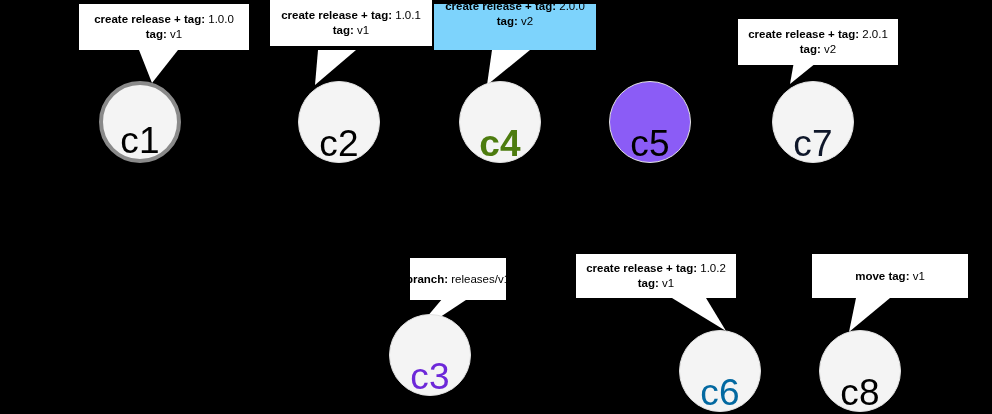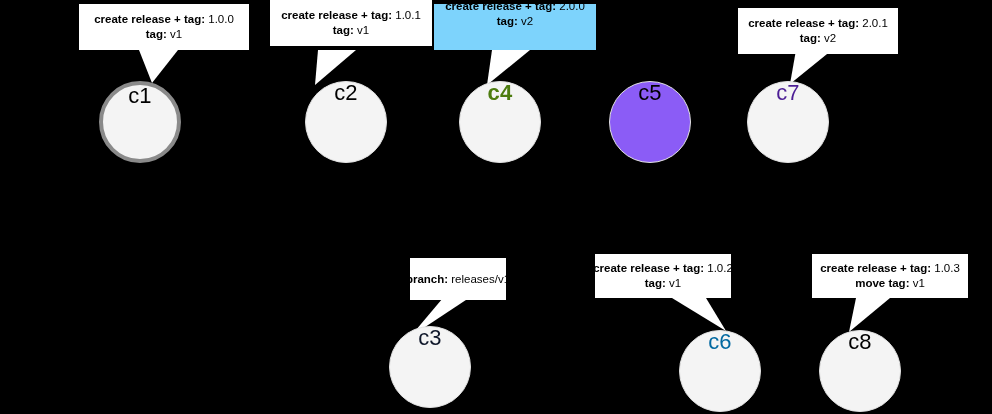--- a/index.html
+++ b/index.html
@@ -13,23 +13,23 @@
   }
   #canvas{position:absolute;inset:0;width:992px;height:414px;}
   .svg-layer{position:absolute;left:0;top:0;width:992px;height:414px;}
 
   .node{
     position:absolute;
     border-radius:50%;
     background:#f4f4f4;
     border:1px solid #e2e2e2;
     box-sizing:border-box;
-    display:flex;align-items:flex-start;justify-content:center;
+    display:flex;align-items:flex-end;justify-content:center;
     color:#000;
-    font-size:22px;
+    font-size:37px;
     line-height:1;
     letter-spacing:0.2px;
     user-select:none;
   }
   .node.current{
     border:4px solid #8a8a8a;
   }
   .node .node-label{pointer-events:none;}
 
   .callout{
@@ -60,33 +60,33 @@
       <polygon points="492,50 530,50 487,85" fill="#ffffff"></polygon>
       <polygon points="796,50 832,50 790,84" fill="#ffffff"></polygon>
       <polygon points="448,292 478,292 410,337" fill="#ffffff"></polygon>
       <polygon points="672,298 706,298 726,331" fill="#ffffff"></polygon>
       <polygon points="856,298 890,298 849,332" fill="#ffffff"></polygon>
     </svg>
   <div id="node-layer">
       <div class="node current" style="left: 99px; top: 81px; width: 82px; height: 82px; border-color: rgb(138, 138, 138); background: rgb(244, 244, 244); color: rgb(0, 0, 0);">
         <span class="node-label">c1</span>
       </div>
-      <div class="node" style="left: 305px; top: 81px; width: 82px; height: 82px; background: rgb(244, 244, 244); color: rgb(0, 0, 0);">
+      <div class="node" style="left: 298px; top: 81px; width: 82px; height: 82px; background: rgb(244, 244, 244); color: rgb(0, 0, 0);">
         <span class="node-label">c2</span>
       </div>
       <div class="node" style="left: 459px; top: 81px; width: 82px; height: 82px; background: rgb(244, 244, 244); color: #4d7c0f; font-weight: bold;">
         <span class="node-label">c4</span>
       </div>
       <div class="node" style="left: 609px; top: 81px; width: 82px; height: 82px; background: #8b5cf6; color: rgb(0, 0, 0);">
         <span class="node-label">c5</span>
       </div>
-      <div class="node" style="left: 747px; top: 81px; width: 82px; height: 82px; background: rgb(244, 244, 244); color: #4c1d95;">
+      <div class="node" style="left: 772px; top: 81px; width: 82px; height: 82px; background: rgb(244, 244, 244); color: #0f172a;">
         <span class="node-label">c7</span>
       </div>
-      <div class="node" style="left: 389px; top: 326px; width: 82px; height: 82px; background: rgb(244, 244, 244); color: #0f172a;">
+      <div class="node" style="left: 389px; top: 314px; width: 82px; height: 82px; background: rgb(244, 244, 244); color: #6d28d9;">
         <span class="node-label">c3</span>
       </div>
       <div class="node" style="left: 679px; top: 330px; width: 82px; height: 82px; background: rgb(244, 244, 244); color: #0369a1;">
         <span class="node-label">c6</span>
       </div>
       <div class="node" style="left: 819px; top: 330px; width: 82px; height: 82px; background: rgb(244, 244, 244); color: rgb(0, 0, 0);">
         <span class="node-label">c8</span>
       </div>
     </div>
   <div id="callout-layer">
@@ -95,29 +95,28 @@
         <div class="line"><span class="k">tag:</span> <span class="v">v1</span></div>
       </div>
       <div class="callout" style="left: 270px; top: 0; width: 162px; height: 46px; background: rgb(255, 255, 255); color: rgb(0, 0, 0);">
         <div class="line"><span class="k">create release + tag:</span> <span class="v">1.0.1</span></div>
         <div class="line"><span class="k">tag:</span> <span class="v">v1</span></div>
       </div>
       <div class="callout" style="left: 434px; top: 4px; width: 162px; height: 46px; background: #7dd3fc; color: rgb(0, 0, 0); justify-content: flex-end;">
         <div class="line"><span class="k">create release + tag:</span> <span class="v">2.0.0</span></div>
         <div class="line"><span class="k">tag:</span> <span class="v">v2</span></div>
       </div>
-      <div class="callout" style="left: 738px; top: 8px; width: 160px; height: 46px; background: rgb(255, 255, 255); color: rgb(0, 0, 0);">
+      <div class="callout" style="left: 738px; top: 19px; width: 160px; height: 46px; background: rgb(255, 255, 255); color: rgb(0, 0, 0);">
         <div class="line"><span class="k">create release + tag:</span> <span class="v">2.0.1</span></div>
         <div class="line"><span class="k">tag:</span> <span class="v">v2</span></div>
       </div>
       <div class="callout" style="left: 410px; top: 258px; width: 96px; height: 34px; background: rgb(255, 255, 255); color: rgb(0, 0, 0);">
         <div class="line"><span class="k">branch:</span> <span class="v">releases/v1</span></div>
       </div>
-      <div class="callout" style="left: 595px; top: 254px; width: 136px; height: 44px; background: rgb(255, 255, 255); color: rgb(0, 0, 0); text-align: center;">
+      <div class="callout" style="left: 576px; top: 254px; width: 160px; height: 44px; background: rgb(255, 255, 255); color: rgb(0, 0, 0); text-align: center;">
         <div class="line"><span class="k">create release + tag:</span> <span class="v">1.0.2</span></div>
         <div class="line"><span class="k">tag:</span> <span class="v">v1</span></div>
       </div>
       <div class="callout" style="left: 812px; top: 254px; width: 156px; height: 44px; background: rgb(255, 255, 255); color: rgb(0, 0, 0);">
-        <div class="line"><span class="k">create release + tag:</span> <span class="v">1.0.3</span></div>
         <div class="line"><span class="k">move tag:</span> <span class="v">v1</span></div>
       </div>
     </div>
 </div>
 
 </body></html>

